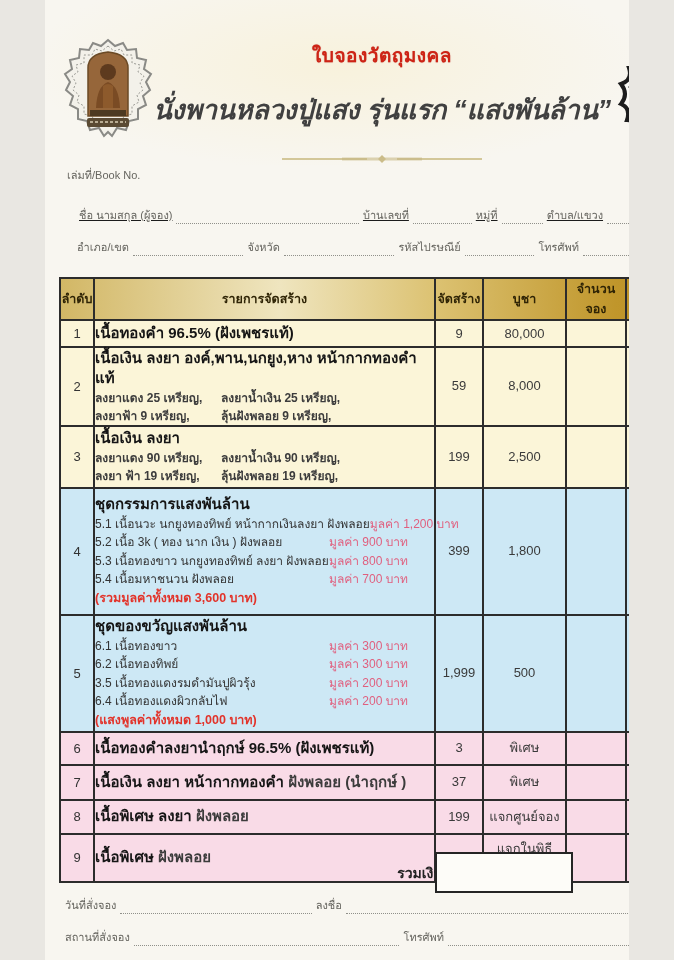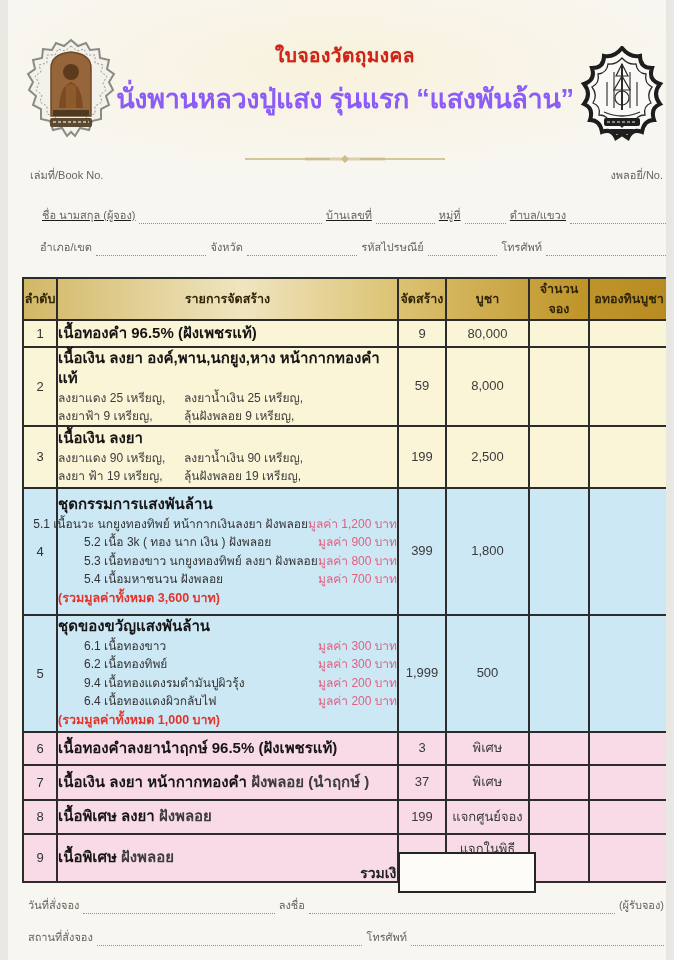--- a/index.html
+++ b/index.html
@@ -1,41 +1,41 @@
 <!DOCTYPE html>
 <html><head>
 <meta charset="utf-8">
 <style>
   html,body{margin:0;padding:0;}
   body{
     font-family:"Liberation Sans","DejaVu Sans",sans-serif;
     background:#e9e7e2;
   }
   .page{
-    position:relative;width:658px;height:960px;margin:0 auto;
+    position:relative;width:584px;height:960px;margin:0 auto;
     background:#f8f6f0;overflow:hidden;color:#1c1c1c;
   }
   .page::before{
     content:"";position:absolute;left:0;top:0;right:0;height:165px;
     background:radial-gradient(ellipse at 50% 40%, rgba(248,238,204,.55), rgba(248,238,204,0) 75%);
     pointer-events:none;
   }
 
   
   .seal{position:absolute;}
   .seal-left{left:18px;top:38px;}
   .seal-right{left:570px;top:46px;}
   .head-center{position:absolute;left:104px;top:40px;width:466px;text-align:center;}
   .banner{
     font-size:19px;font-weight:bold;color:#ce2315;
     text-shadow:0 0 1px rgba(160,20,10,.45);letter-spacing:.5px;
   }
   .title{
-    margin-top:7px;font-size:27px;font-weight:bold;
-    color:#8b5cf6;white-space:nowrap;letter-spacing:-.3px;
+    margin-top:18px;font-size:27px;font-weight:bold;font-style:italic;
+    color:#404040;white-space:nowrap;letter-spacing:-.3px;
   }
   .subtitle{margin-top:6px;font-size:23px;font-weight:bold;color:#111;white-space:nowrap;}
   .divider{position:absolute;left:237px;top:150px;width:200px;height:10px;opacity:.85;}
 
   
   .lbl{color:#676660;font-size:11px;white-space:nowrap;}
   .fieldrow{position:absolute;display:flex;align-items:flex-end;gap:4px;}
   .fill{border-bottom:1.2px dotted #90908a;height:14px;}
   .bookrow{left:22px;top:166px;width:633px;justify-content:space-between;}
   .namerow{left:34px;top:206px;width:634px;text-decoration:underline;}
@@ -61,23 +61,23 @@
   thead th{font-size:12.5px;font-weight:bold;color:#2f2405;padding:2px 2px;}
   .theme-cream{background:#fbf5d8;}
   .theme-blue{background:#cde8f5;}
   .theme-pink{background:#f9dbe7;}
   td.cell-num{text-align:center;font-size:13px;color:#333;vertical-align:middle;}
   td.cell-desc{padding:3px 8px;vertical-align:middle;}
   td.cell-qty,td.cell-price{text-align:center;font-size:13px;color:#3a3a3a;vertical-align:middle;white-space:pre-line;line-height:1.35;}
   .row-title{font-size:15px;line-height:1.35;color:#151515;}
   .row-title b{font-weight:bold;}
   .row-title span{font-weight:bold;color:#3c3c3c;}
-  .pair{font-size:12px;color:#3c3c3c;line-height:1.5;}
+  .pair{font-size:12px;color:#3c3c3c;line-height:1.5;font-weight:bold;}
   .pair .pl{display:inline-block;width:126px;}
-  .item{display:flex;font-size:12px;color:#333;line-height:1.55;justify-content:flex-end;}
+  .item{display:flex;font-size:12px;color:#333;line-height:1.55;}
   .item .it{flex:0 0 234px;white-space:nowrap;}
   .item .iv{color:#e0607f;white-space:nowrap;}
   .summary{font-size:12.5px;font-weight:bold;color:#e2332a;line-height:1.5;}
   tbody tr:nth-child(1){height:27px;}
   tbody tr:nth-child(2){height:62px;}
   tbody tr:nth-child(3){height:62px;}
   tbody tr:nth-child(4){height:127px;}
   tbody tr:nth-child(5){height:117px;}
   tbody tr:nth-child(6){height:33px;}
   tbody tr:nth-child(7){height:35px;}
@@ -255,28 +255,28 @@
             <div class="row-title"><b>ชุดของขวัญแสงพันล้าน</b></div>
             <div class="item">
               <span class="it">6.1 เนื้อทองขาว</span>
               <span class="iv">มูลค่า 300 บาท</span>
             </div>
             <div class="item">
               <span class="it">6.2 เนื้อทองทิพย์</span>
               <span class="iv">มูลค่า 300 บาท</span>
             </div>
             <div class="item">
-              <span class="it">9.4 เนื้อทองแดงรมดำมันปูผิวรุ้ง</span>
+              <span class="it">3.5 เนื้อทองแดงรมดำมันปูผิวรุ้ง</span>
               <span class="iv">มูลค่า 200 บาท</span>
             </div>
             <div class="item">
               <span class="it">6.4 เนื้อทองแดงผิวกลับไฟ</span>
               <span class="iv">มูลค่า 200 บาท</span>
             </div>
-            <div class="summary">(รวมมูลค่าทั้งหมด 1,000 บาท)</div>
+            <div class="summary">(แสงพูลค่าทั้งหมด 1,000 บาท)</div>
           </td>
           <td class="cell-qty">1,999</td>
           <td class="cell-price">500</td>
           <td class="cell-empty"></td>
           <td class="cell-empty"></td>
         </tr>
         <tr class="theme-pink">
           <td class="cell-num">6</td>
           <td class="cell-desc">
             <div class="row-title"><b>เนื้อทองคำลงยานำฤกษ์ 96.5% (ฝังเพชรแท้)</b></div>

